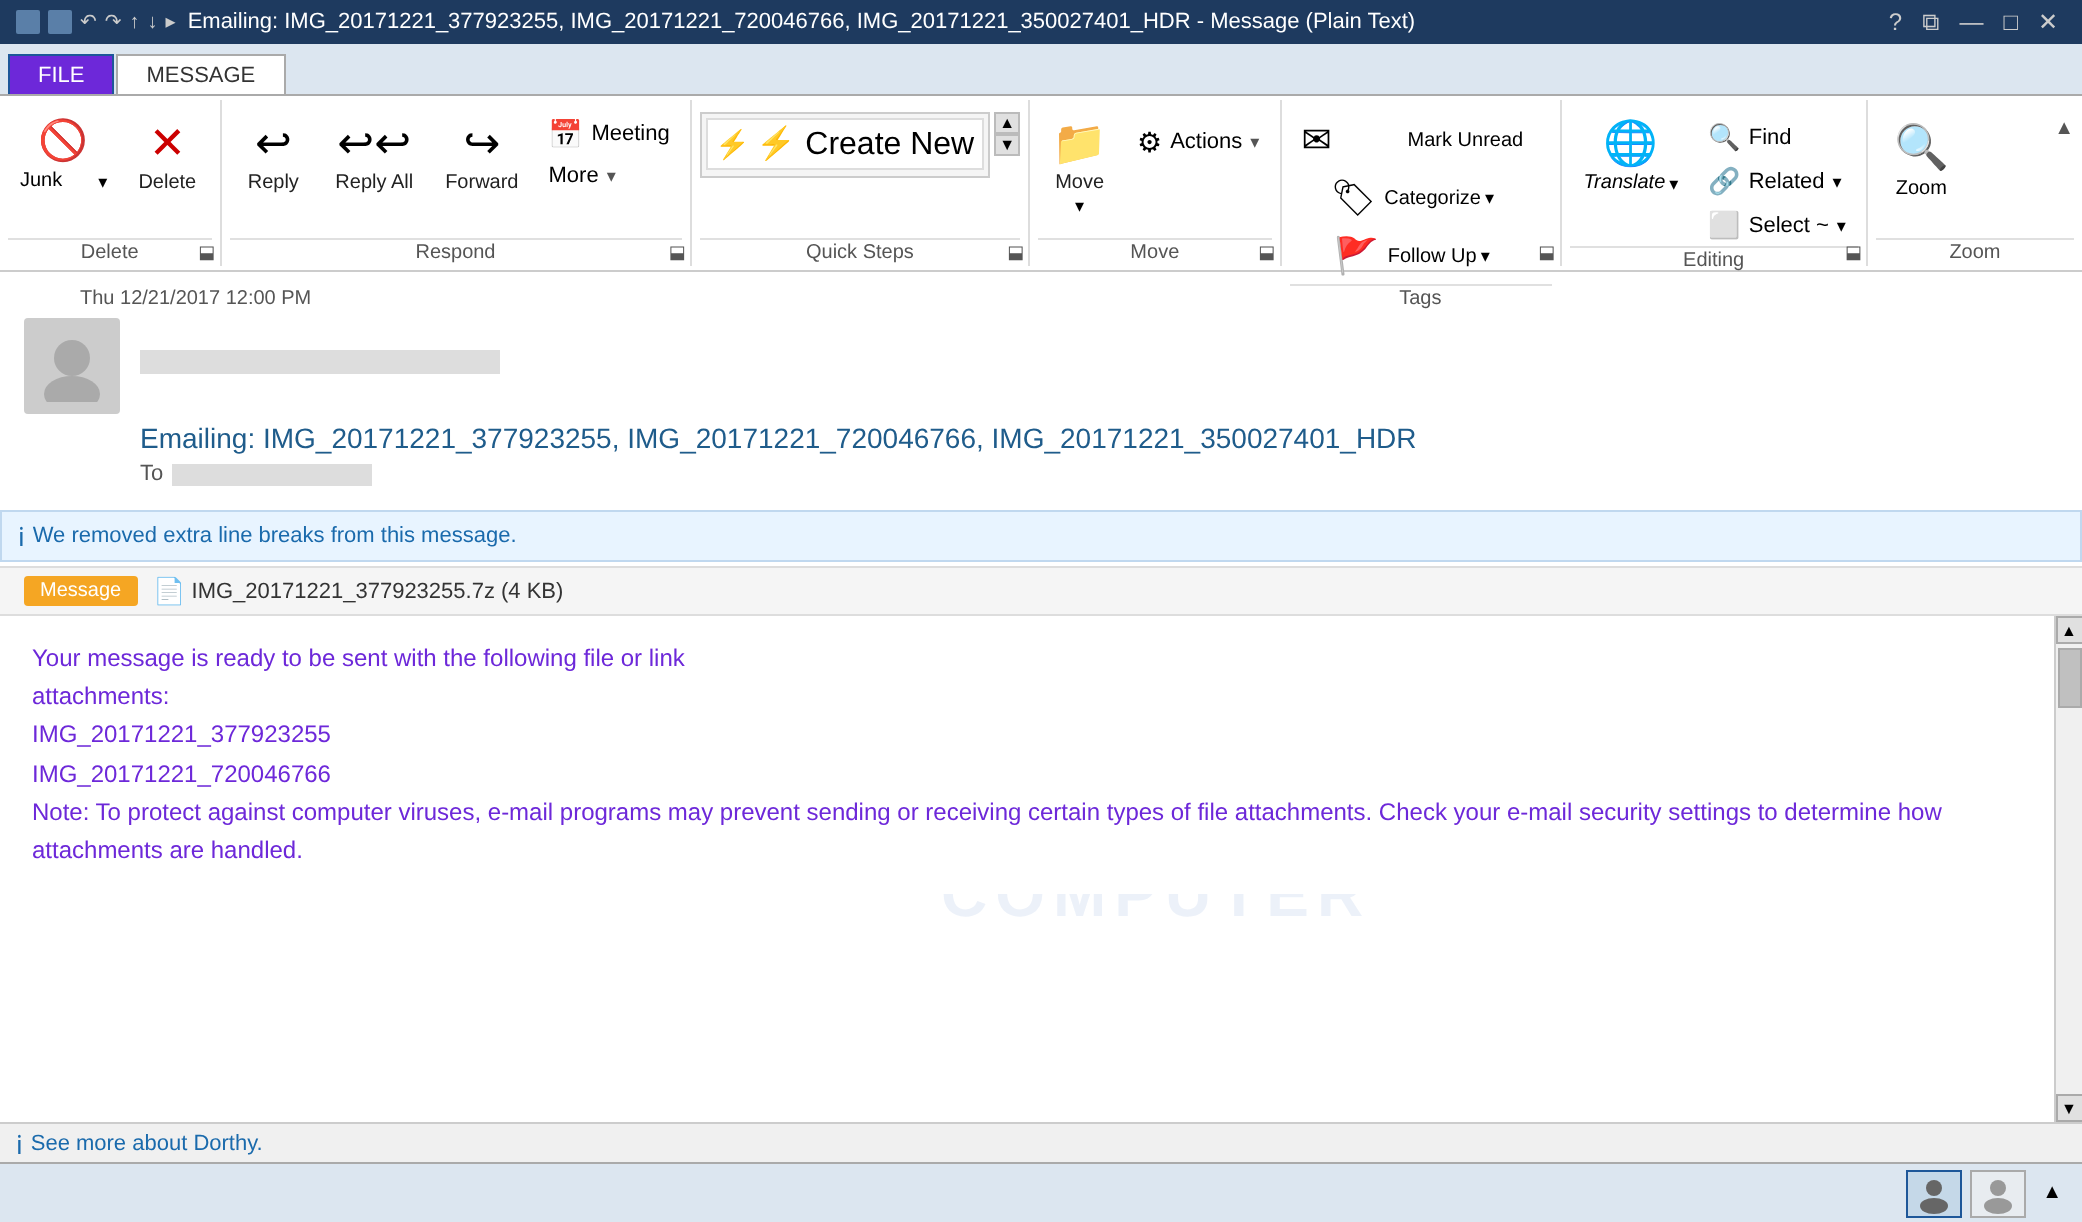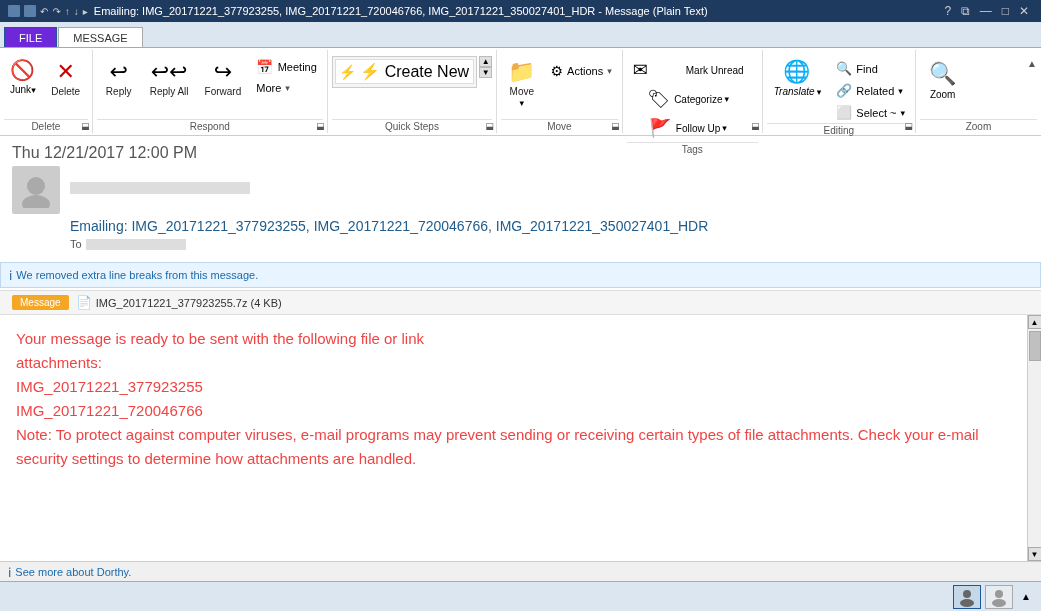--- a/index.html
+++ b/index.html
@@ -66,23 +66,24 @@
       align-items: center;
       cursor: pointer;
       padding: 4px 6px;
       gap: 2px;
     }
     .message-header {
       padding: 8px 12px;
       background: white;
     }
     .message-date {
-      font-size: 16px;
+      font-size: 10px;
       color: #555;
       margin-bottom: 4px;
+      margin-left: 28px;
     }
     .sender-row {
       display: flex;
       align-items: center;
       gap: 10px;
       margin-bottom: 4px;
     }
     .avatar {
       width: 48px;
       height: 48px;
@@ -170,22 +171,22 @@
       font-weight: bold;
       letter-spacing: 4px;
       line-height: 1.4;
       pointer-events: none;
       text-align: center;
     }
 
     
     .email-body {
       padding: 12px 16px;
-      font-size: 15px;
-      color: #ef4444;
+      font-size: 12px;
+      color: #6d28d9;
       line-height: 1.6;
       position: relative;
       background: white;
     }
 
     
     .scroll-area {
       display: flex;
       flex: 1;
       overflow: hidden;
@@ -446,21 +447,21 @@
   <button class="tab-btn active-file">FILE</button>
   <button class="tab-btn active-message">MESSAGE</button>
 </div>
 
 <div class="ribbon">
 
   <div class="ribbon-section" style="min-width:80px;">
     <div class="ribbon-section-content">
       <div class="junk-btn">
         <span style="font-size:20px;">🚫</span>
-        <span style="display:flex;align-items:center;gap:0;font-size:10px;">
+        <span style="display:flex;align-items:center;gap:18px;font-size:10px;">
           <span>Junk</span>
           <span style="font-size:9px;">▾</span>
         </span>
       </div>
       <div class="big-btn" style="font-size:10px;">
         <span style="font-size:22px;color:#c00;">✕</span>
         <span class="label">Delete</span>
       </div>
     </div>
     <div class="ribbon-section-label">Delete</div>

